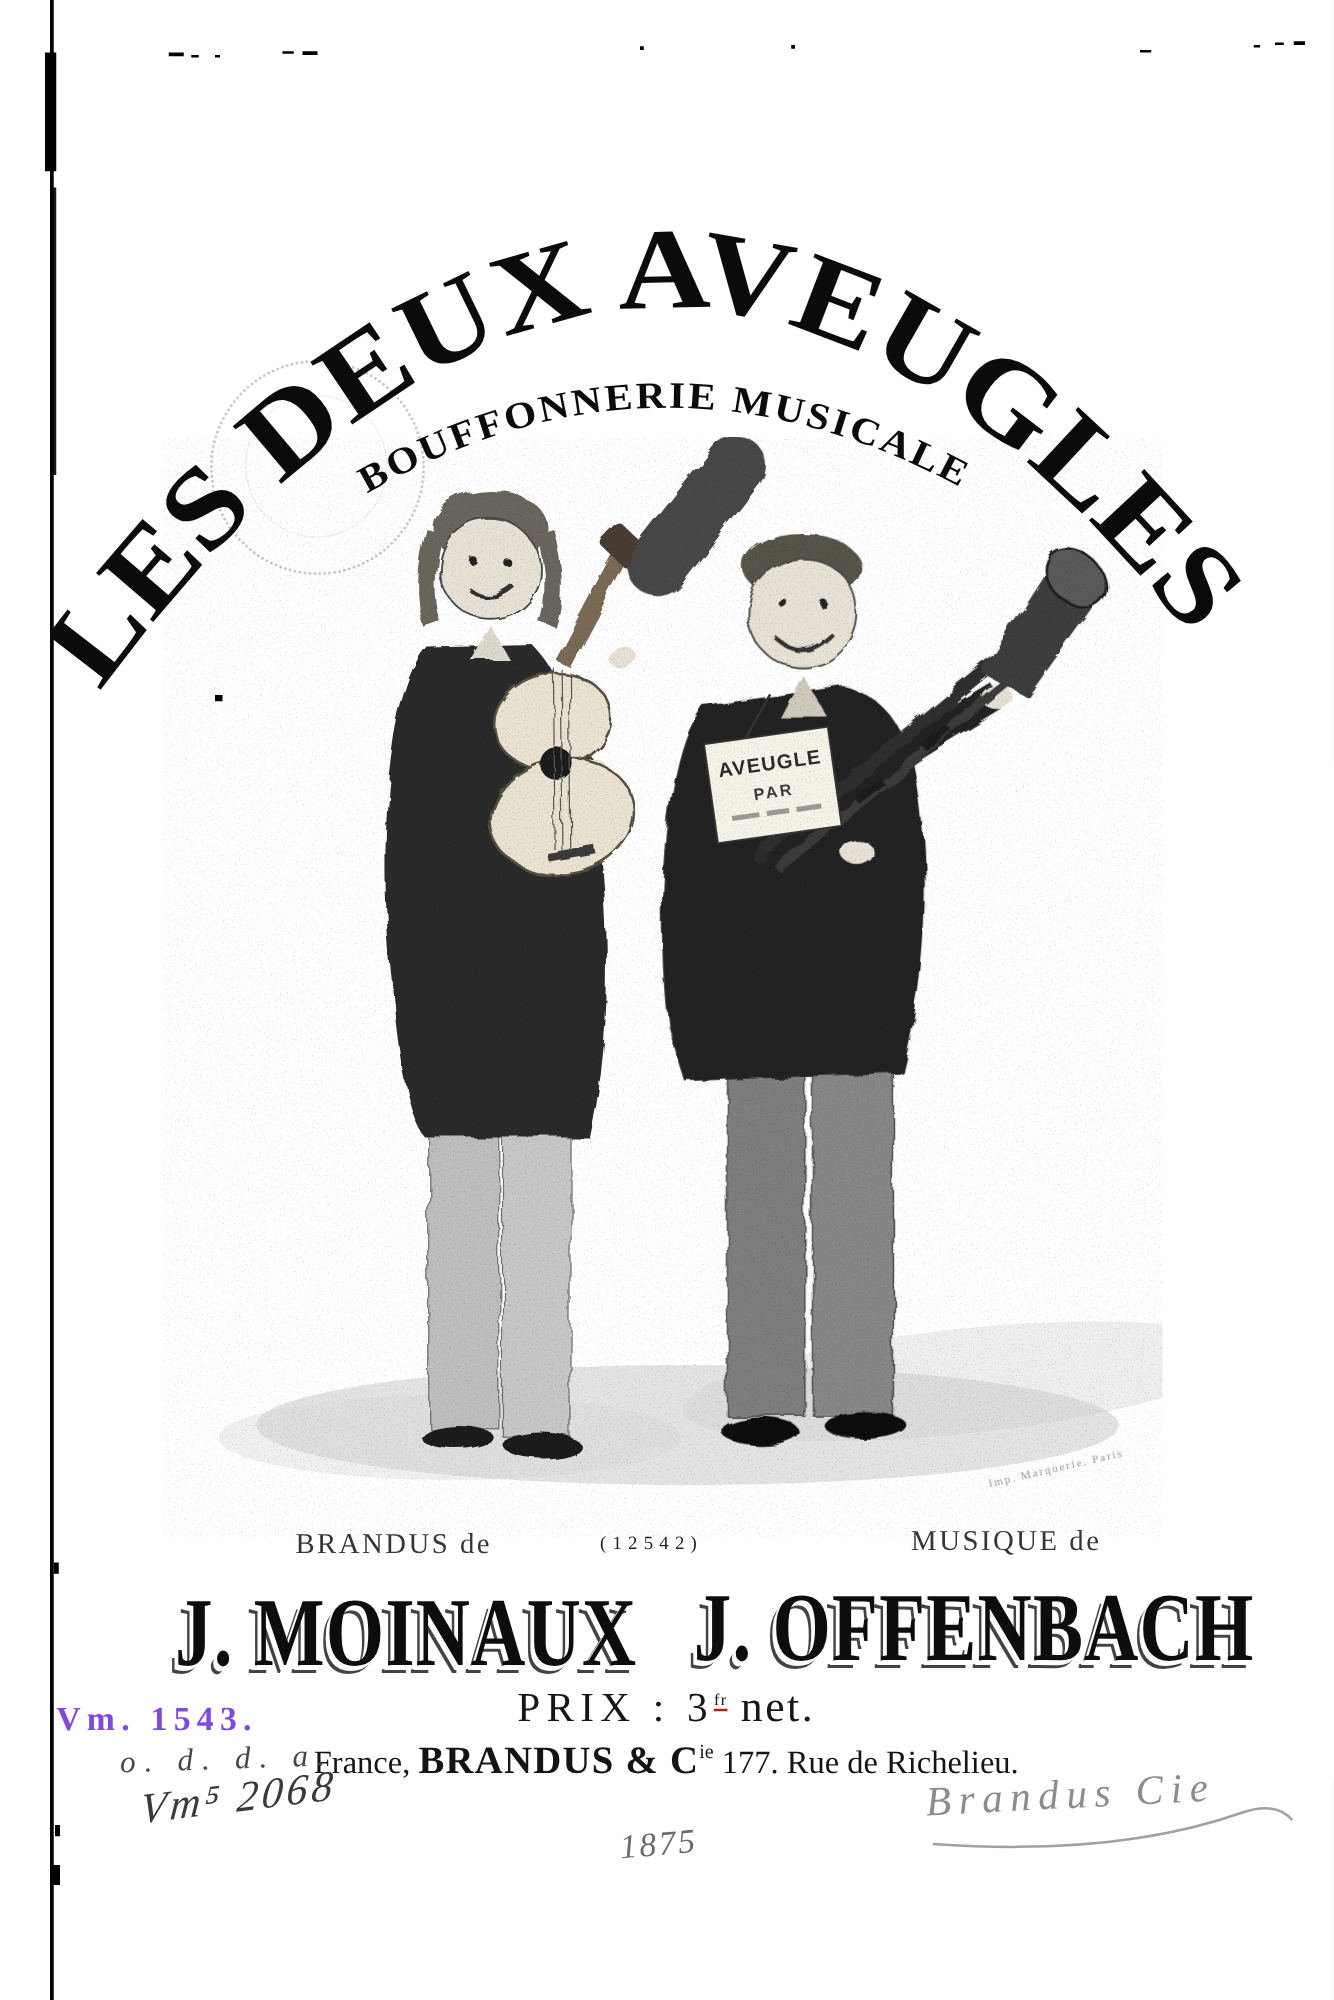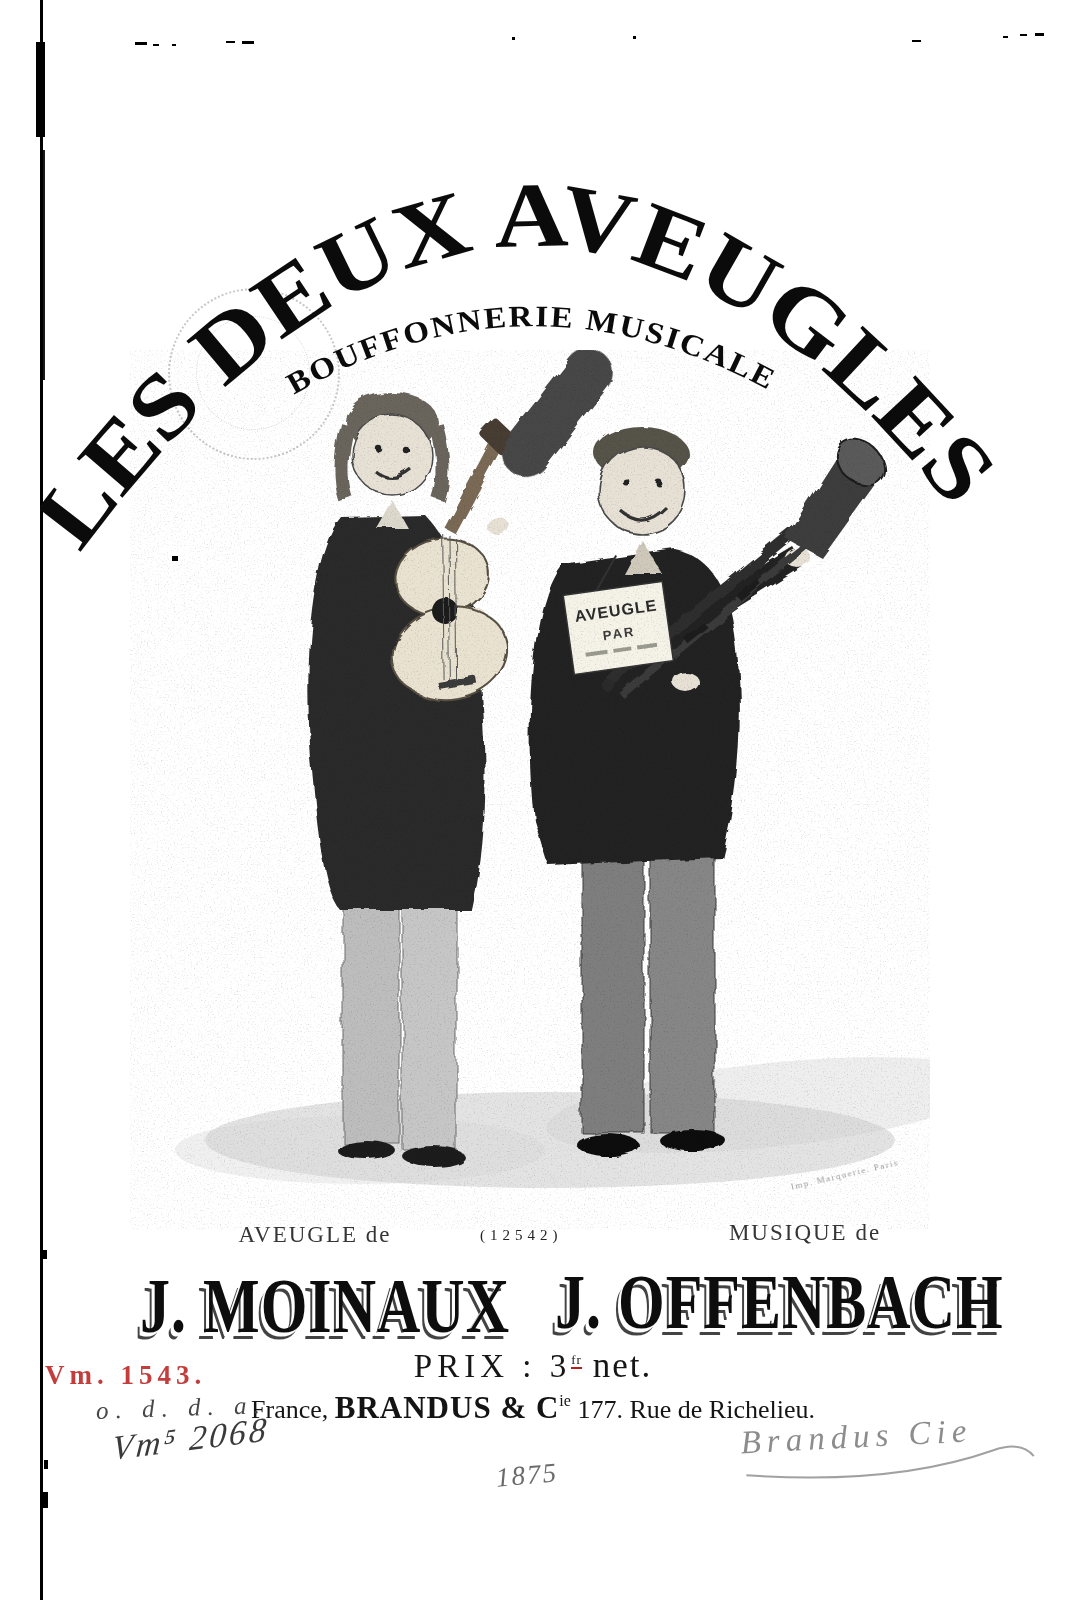--- a/index.html
+++ b/index.html
@@ -38,21 +38,21 @@
   .pub-city{font-size:26px;}
   .pub-name{font-size:31px;font-weight:600;letter-spacing:1px;}
   .pub-sup{font-size:16px;position:relative;top:-12px;}
   .pub-addr{font-size:26px;}
   
   .rights-line{left:263px;top:1454px;width:540px;text-align:center;font-style:italic;
     font-size:13.5px;letter-spacing:1px;color:#4a4a4a;filter:blur(.3px);}
   
   .hw{font-style:italic;color:#555;}
   .hw-date{left:496px;top:1460px;font-size:27px;color:#6b6b6b;transform:rotate(-5deg);letter-spacing:2px;}
-  .stamped-mark{left:45px;top:1360px;font-size:27px;font-weight:600;letter-spacing:5px;color:#b91c1c;opacity:.85;filter:blur(.3px);}
+  .stamped-mark{left:45px;top:1360px;font-size:27px;font-weight:600;letter-spacing:5px;color:#6d28d9;opacity:.85;filter:blur(.3px);}
   .hw-initials{left:96px;top:1394px;font-size:25px;letter-spacing:7px;color:#474747;transform:rotate(-2deg);}
   .hw-shelfmark{left:112px;top:1420px;font-size:34px;color:#3a3a3a;transform:rotate(-7deg) skewX(-12deg);letter-spacing:3px;}
   .signature-wrap{left:742px;top:1416px;width:320px;height:95px;transform:rotate(-3deg);}
   .signature-text{font-style:italic;font-size:33px;letter-spacing:6px;color:#787878;opacity:.85;white-space:nowrap;}
   .printer-credit{left:788px;top:1156px;width:230px;transform:rotate(-13deg);font-size:9px;
     letter-spacing:1.5px;color:#8e8e8e;opacity:.9;white-space:nowrap;}
   .placard-text{font-family:"Liberation Sans","DejaVu Sans",sans-serif;}
 </style>
 </head>
 <body>
@@ -182,21 +182,21 @@
       <rect x="452" y="298" width="22" height="4" fill="#9a9a90"></rect>
       <rect x="480" y="298" width="18" height="4" fill="#9a9a90"></rect>
       <rect x="504" y="298" width="20" height="4" fill="#9a9a90"></rect>
     </g>
 
     <rect x="30" y="0" width="750" height="840" filter="url(#grain)" opacity=".14"></rect>
   </svg>
 
   <div class="abs printer-credit">Imp. Marquerie. Paris</div>
 
-  <div class="abs credit-label" style="left:205px;top:1222px;width:220px;">AVEUGLE de</div>
+  <div class="abs credit-label" style="left:205px;top:1222px;width:220px;">BRANDUS de</div>
   <div class="abs plate-number" style="left:480px;top:1227px;width:170px;">(12542)</div>
   <div class="abs credit-label" style="left:690px;top:1220px;width:230px;">MUSIQUE de</div>
 
   <div class="abs big-name" style="left:140px;top:1262px;width:350px;">J. MOINAUX</div>
   <div class="abs big-name" style="left:555px;top:1258px;width:410px;">J. OFFENBACH</div>
 
   <div class="abs price-line">
     <span class="price-prefix">PRIX : 3</span><span class="price-sup">fr</span><span class="price-suffix"> net.</span>
   </div>
 

